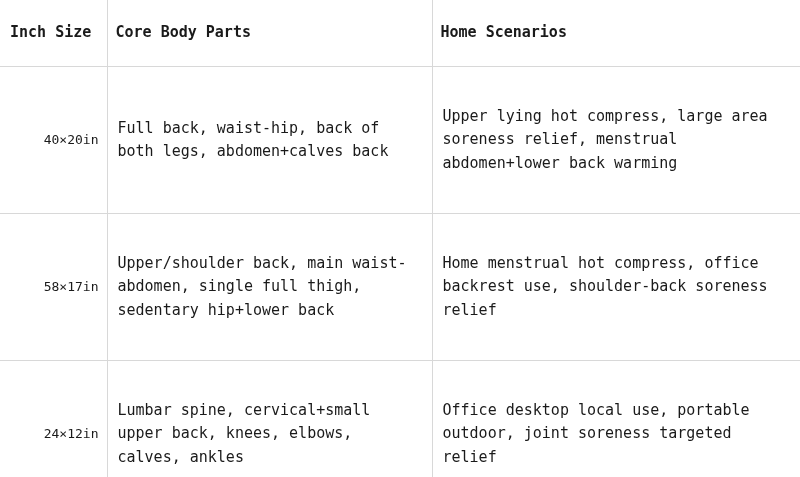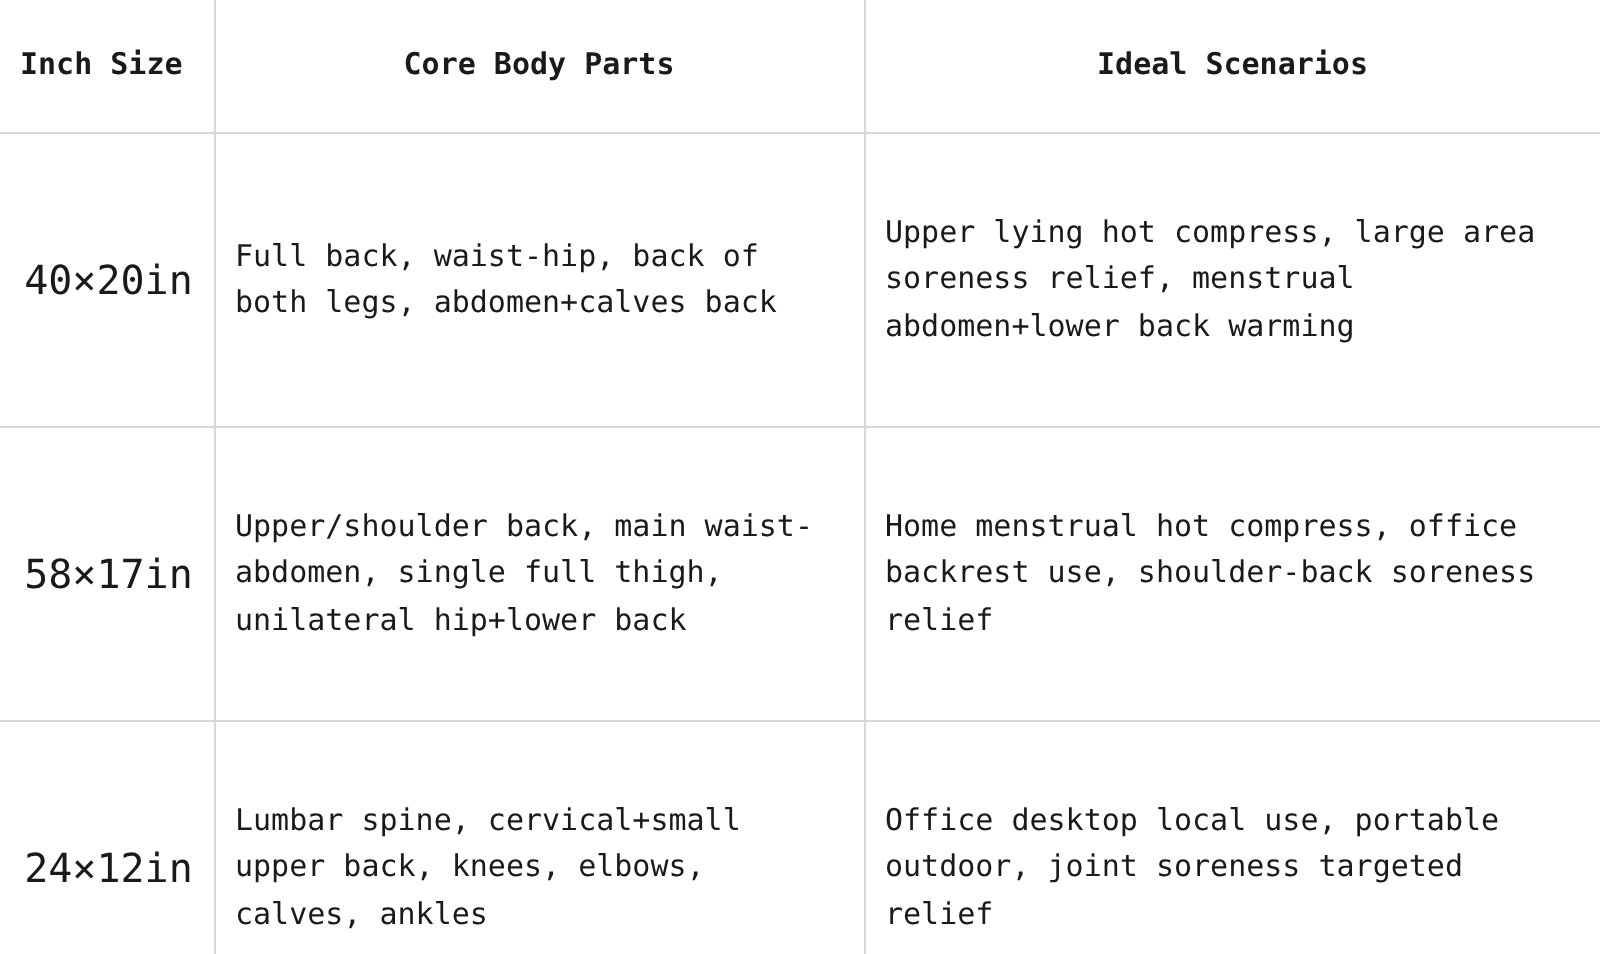--- a/index.html
+++ b/index.html
@@ -41,39 +41,39 @@
   }
   table.spec th:last-child, table.spec td:last-child {
     border-right: none;
   }
   table.spec thead th {
     border-top: none;
   }
 
   thead th {
     font-weight: bold;
-    text-align: center;
+    text-align: left;
     height: 46px;
     padding-top: 4px;
     padding-bottom: 4px;
     font-size: 16px;
   }
   thead th.left-head {
     text-align: left;
     padding-left: 10px;
     font-size: 15px;
   }
 
   tbody td {
     height: 126px;
   }
   tbody td.size-cell {
-    text-align: center;
+    text-align: right;
     padding-left: 10px;
-    font-size: 20px;
+    font-size: 13px;
     white-space: nowrap;
   }
   tbody td.text-cell {
     text-align: left;
     padding-left: 10px;
     padding-right: 12px;
   }
   tbody tr:last-child td {
     border-bottom: none;
   }
@@ -85,32 +85,32 @@
   <table class="spec">
     <colgroup>
       <col class="c0">
       <col class="c1">
       <col class="c2">
     </colgroup>
     <thead>
       <tr>
         <th class="left-head">Inch Size</th>
         <th>Core Body Parts</th>
-        <th>Ideal Scenarios</th>
+        <th>Home Scenarios</th>
       </tr>
     </thead>
     <tbody>
       <tr>
         <td class="size-cell">40×20in</td>
         <td class="text-cell">Full back, waist-hip, back of both legs, abdomen+calves back</td>
         <td class="text-cell">Upper lying hot compress, large area soreness relief, menstrual abdomen+lower back warming</td>
       </tr>
       <tr>
         <td class="size-cell">58×17in</td>
-        <td class="text-cell">Upper/shoulder back, main waist-abdomen, single full thigh, unilateral hip+lower back</td>
+        <td class="text-cell">Upper/shoulder back, main waist-abdomen, single full thigh, sedentary hip+lower back</td>
         <td class="text-cell">Home menstrual hot compress, office backrest use, shoulder-back soreness relief</td>
       </tr>
       <tr>
         <td class="size-cell">24×12in</td>
         <td class="text-cell">Lumbar spine, cervical+small upper back, knees, elbows, calves, ankles</td>
         <td class="text-cell">Office desktop local use, portable outdoor, joint soreness targeted relief</td>
       </tr>
     </tbody>
   </table>
 </div>

